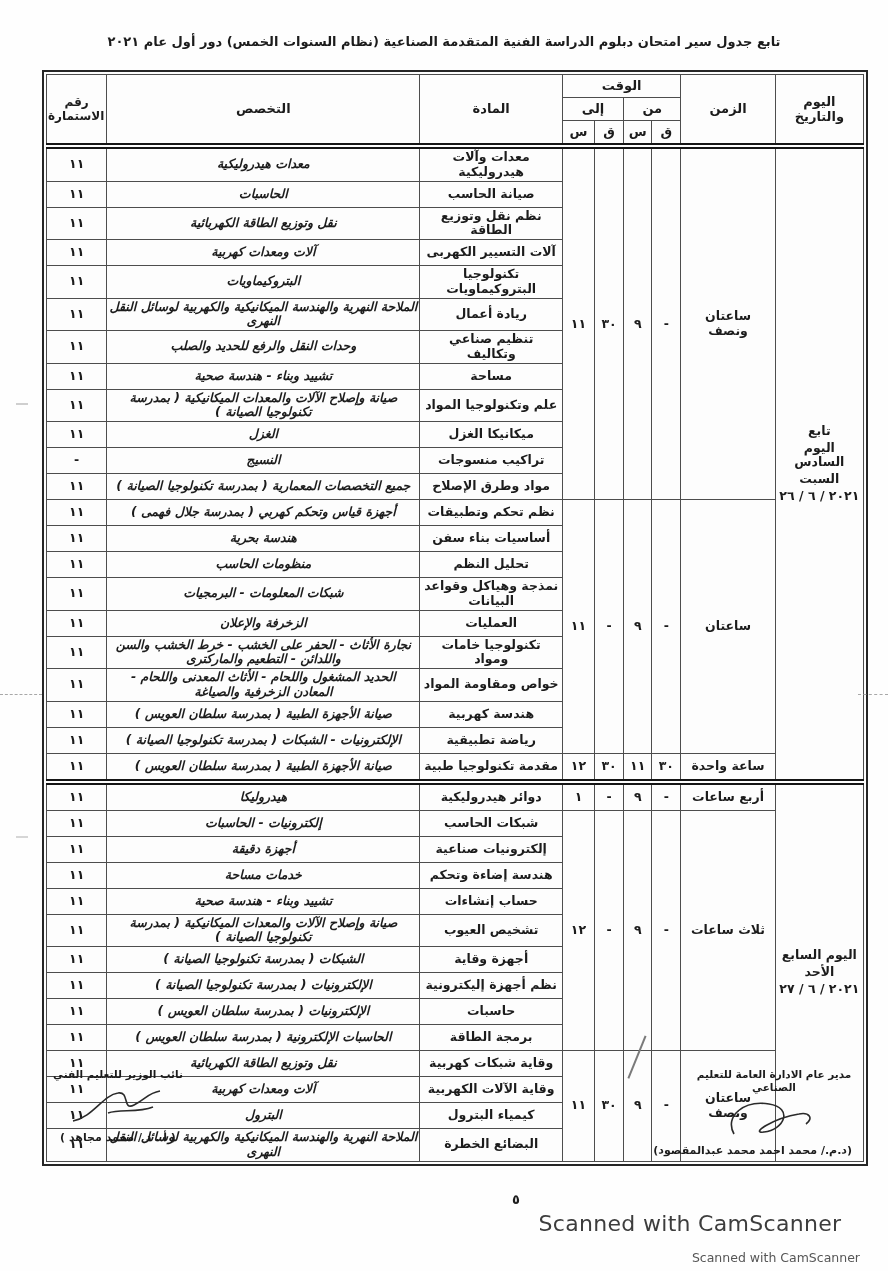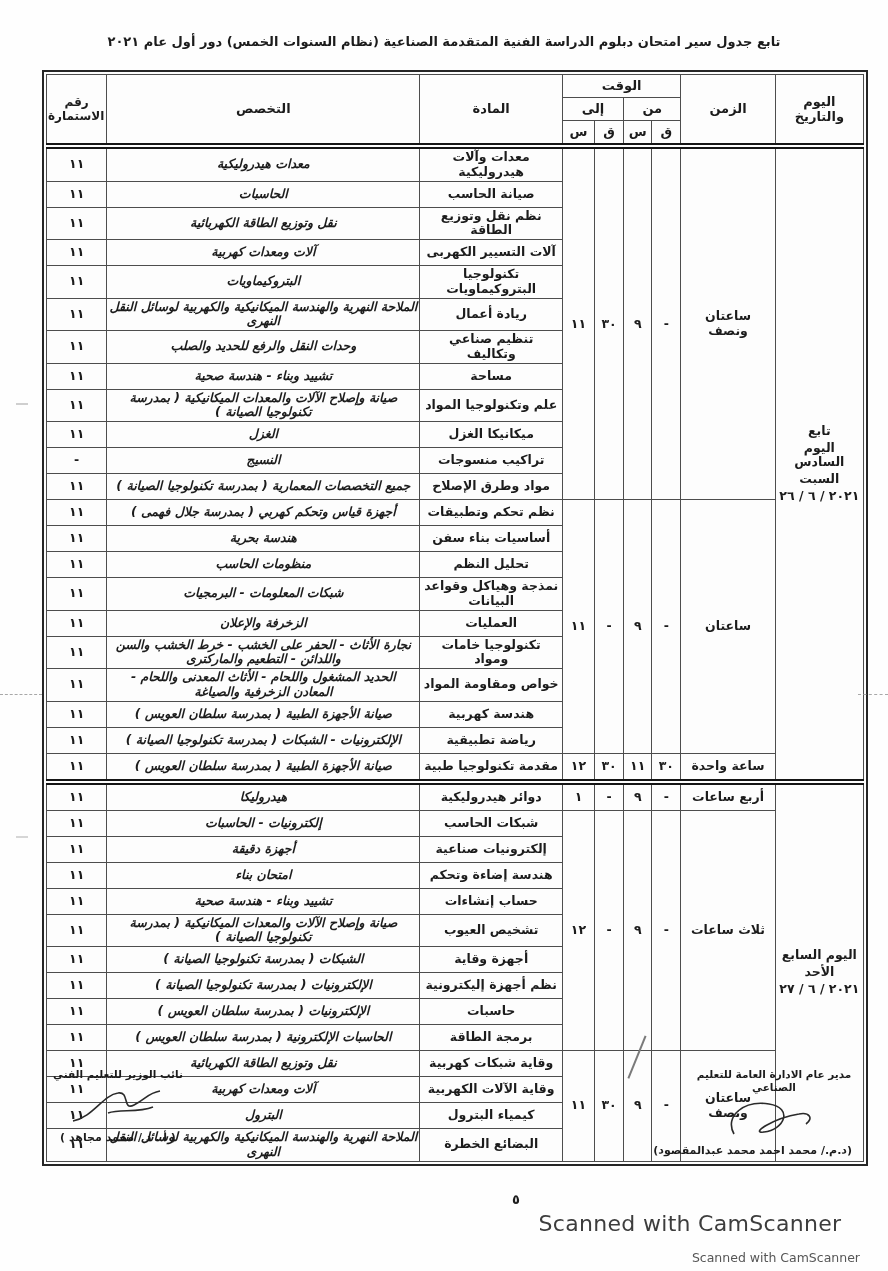--- a/index.html
+++ b/index.html
@@ -264,21 +264,21 @@
           <td class="specialization-cell">إلكترونيات - الحاسبات</td>
           <td class="form-number-cell">١١</td>
         </tr>
         <tr>
           <td class="subject-cell">إلكترونيات صناعية</td>
           <td class="specialization-cell">أجهزة دقيقة</td>
           <td class="form-number-cell">١١</td>
         </tr>
         <tr>
           <td class="subject-cell">هندسة إضاءة وتحكم</td>
-          <td class="specialization-cell">امتحان بناء</td>
+          <td class="specialization-cell">خدمات مساحة</td>
           <td class="form-number-cell">١١</td>
         </tr>
         <tr>
           <td class="subject-cell">حساب إنشاءات</td>
           <td class="specialization-cell">تشييد وبناء - هندسة صحية</td>
           <td class="form-number-cell">١١</td>
         </tr>
         <tr>
           <td class="subject-cell">تشخيص العيوب</td>
           <td class="specialization-cell">صيانة وإصلاح الآلات والمعدات الميكانيكية ( بمدرسة تكنولوجيا الصيانة )</td>

